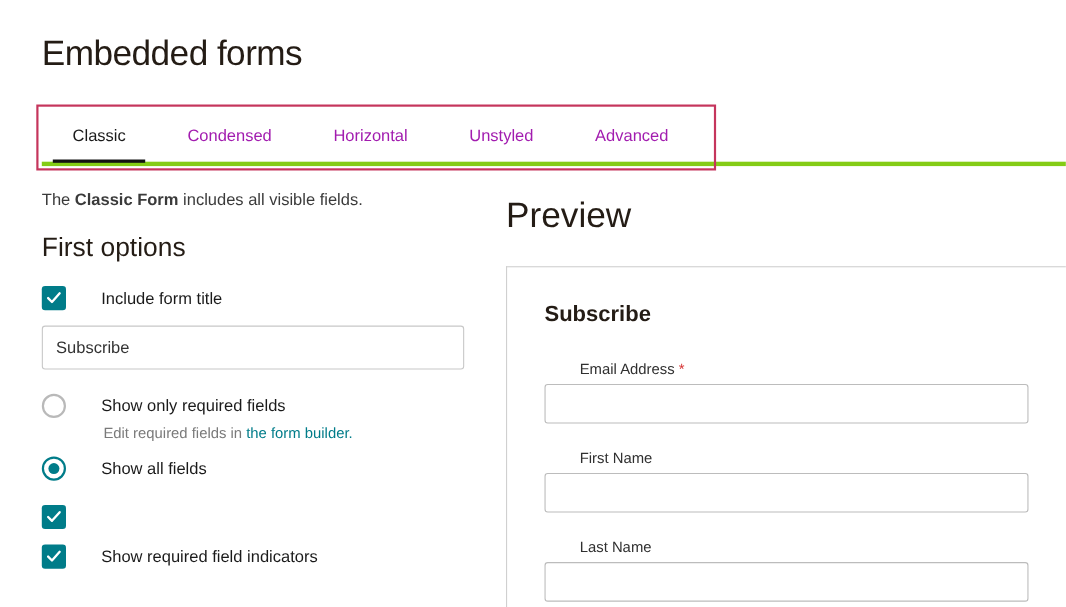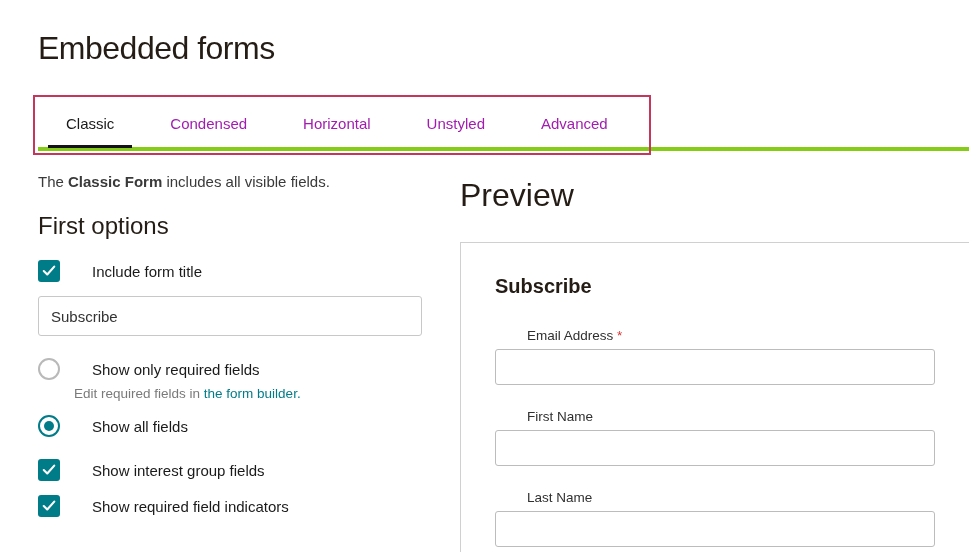--- a/index.html
+++ b/index.html
@@ -104,21 +104,21 @@
     position: absolute;
     width: 10px; height: 10px;
     background: #007c89;
     border-radius: 50%;
     top: 4px; left: 4px;
   }
   .opt-label { font-size: 15px; color: #1a1a1a; }
   .hint {
     font-size: 13.5px;
     color: #7a7a7a;
-    margin: -8px 0 14px 36px;
+    margin: -8px 0 14px 56px;
   }
   .hint a { color: #007c89; text-decoration: none; cursor: pointer; }
   .text-input {
     width: 384px;
     height: 40px;
     border: 1px solid #c8c8c8;
     border-radius: 3px;
     padding: 0 12px;
     font-size: 15px;
     margin: 0 0 22px 0;
@@ -205,21 +205,20 @@
     </div>
 
     <div class="spacer"></div>
 
     <div class="check-row">
       <span class="check-box">
         <svg viewBox="0 0 16 16">
             <path d="M2 8 L6 12 L14 3" stroke="#fff" stroke-width="2.4" fill="none" stroke-linecap="round" stroke-linejoin="round"></path>
           </svg>
       </span>
-      <span class="opt-label">Show interest group fields</span>
     </div>
     <div class="check-row">
       <span class="check-box">
         <svg viewBox="0 0 16 16">
             <path d="M2 8 L6 12 L14 3" stroke="#fff" stroke-width="2.4" fill="none" stroke-linecap="round" stroke-linejoin="round"></path>
           </svg>
       </span>
       <span class="opt-label">Show required field indicators</span>
     </div>
   </div>

